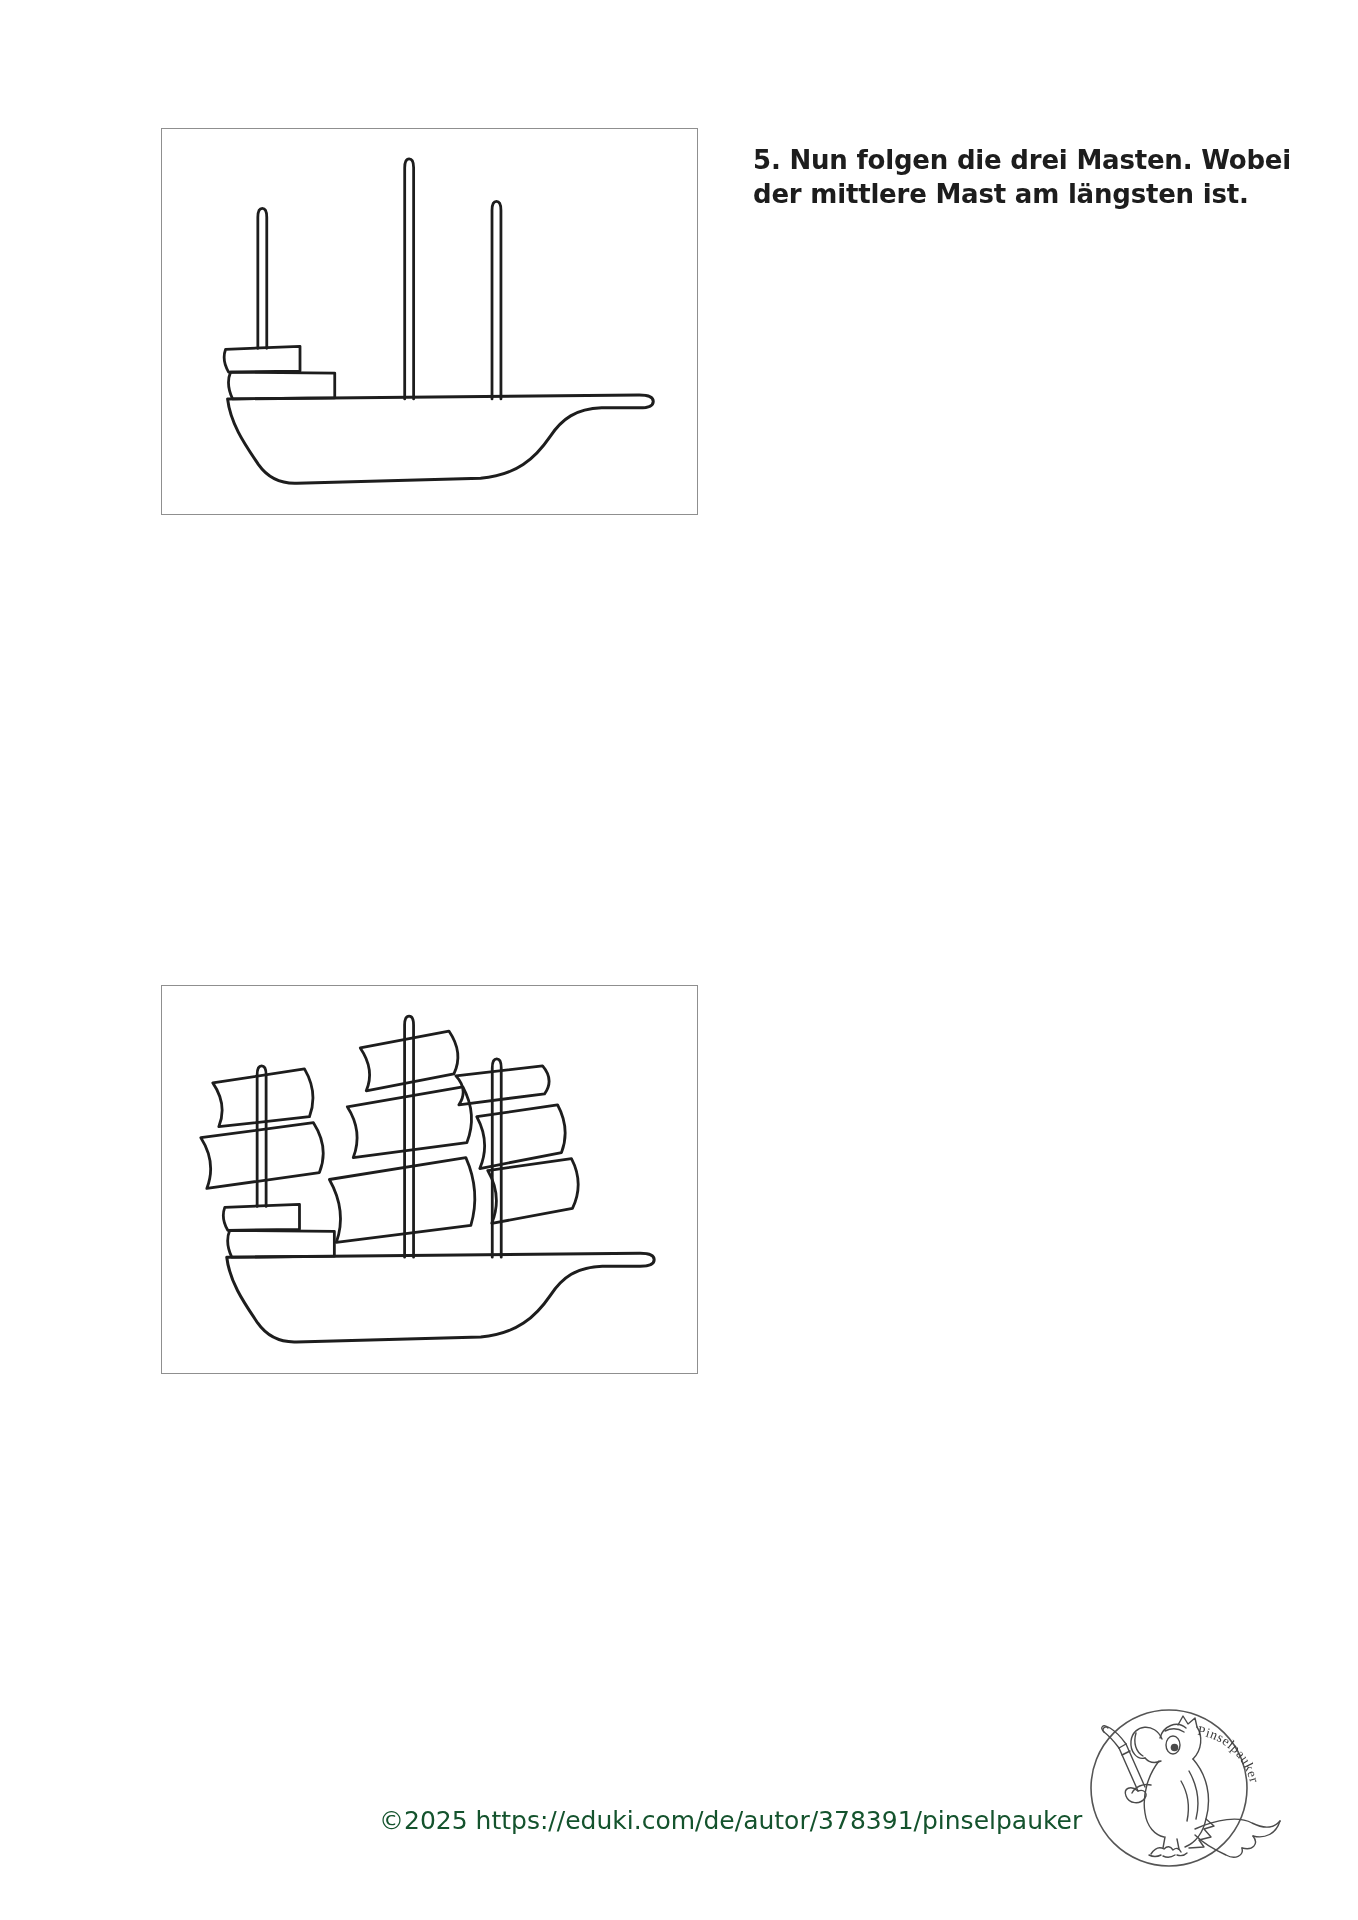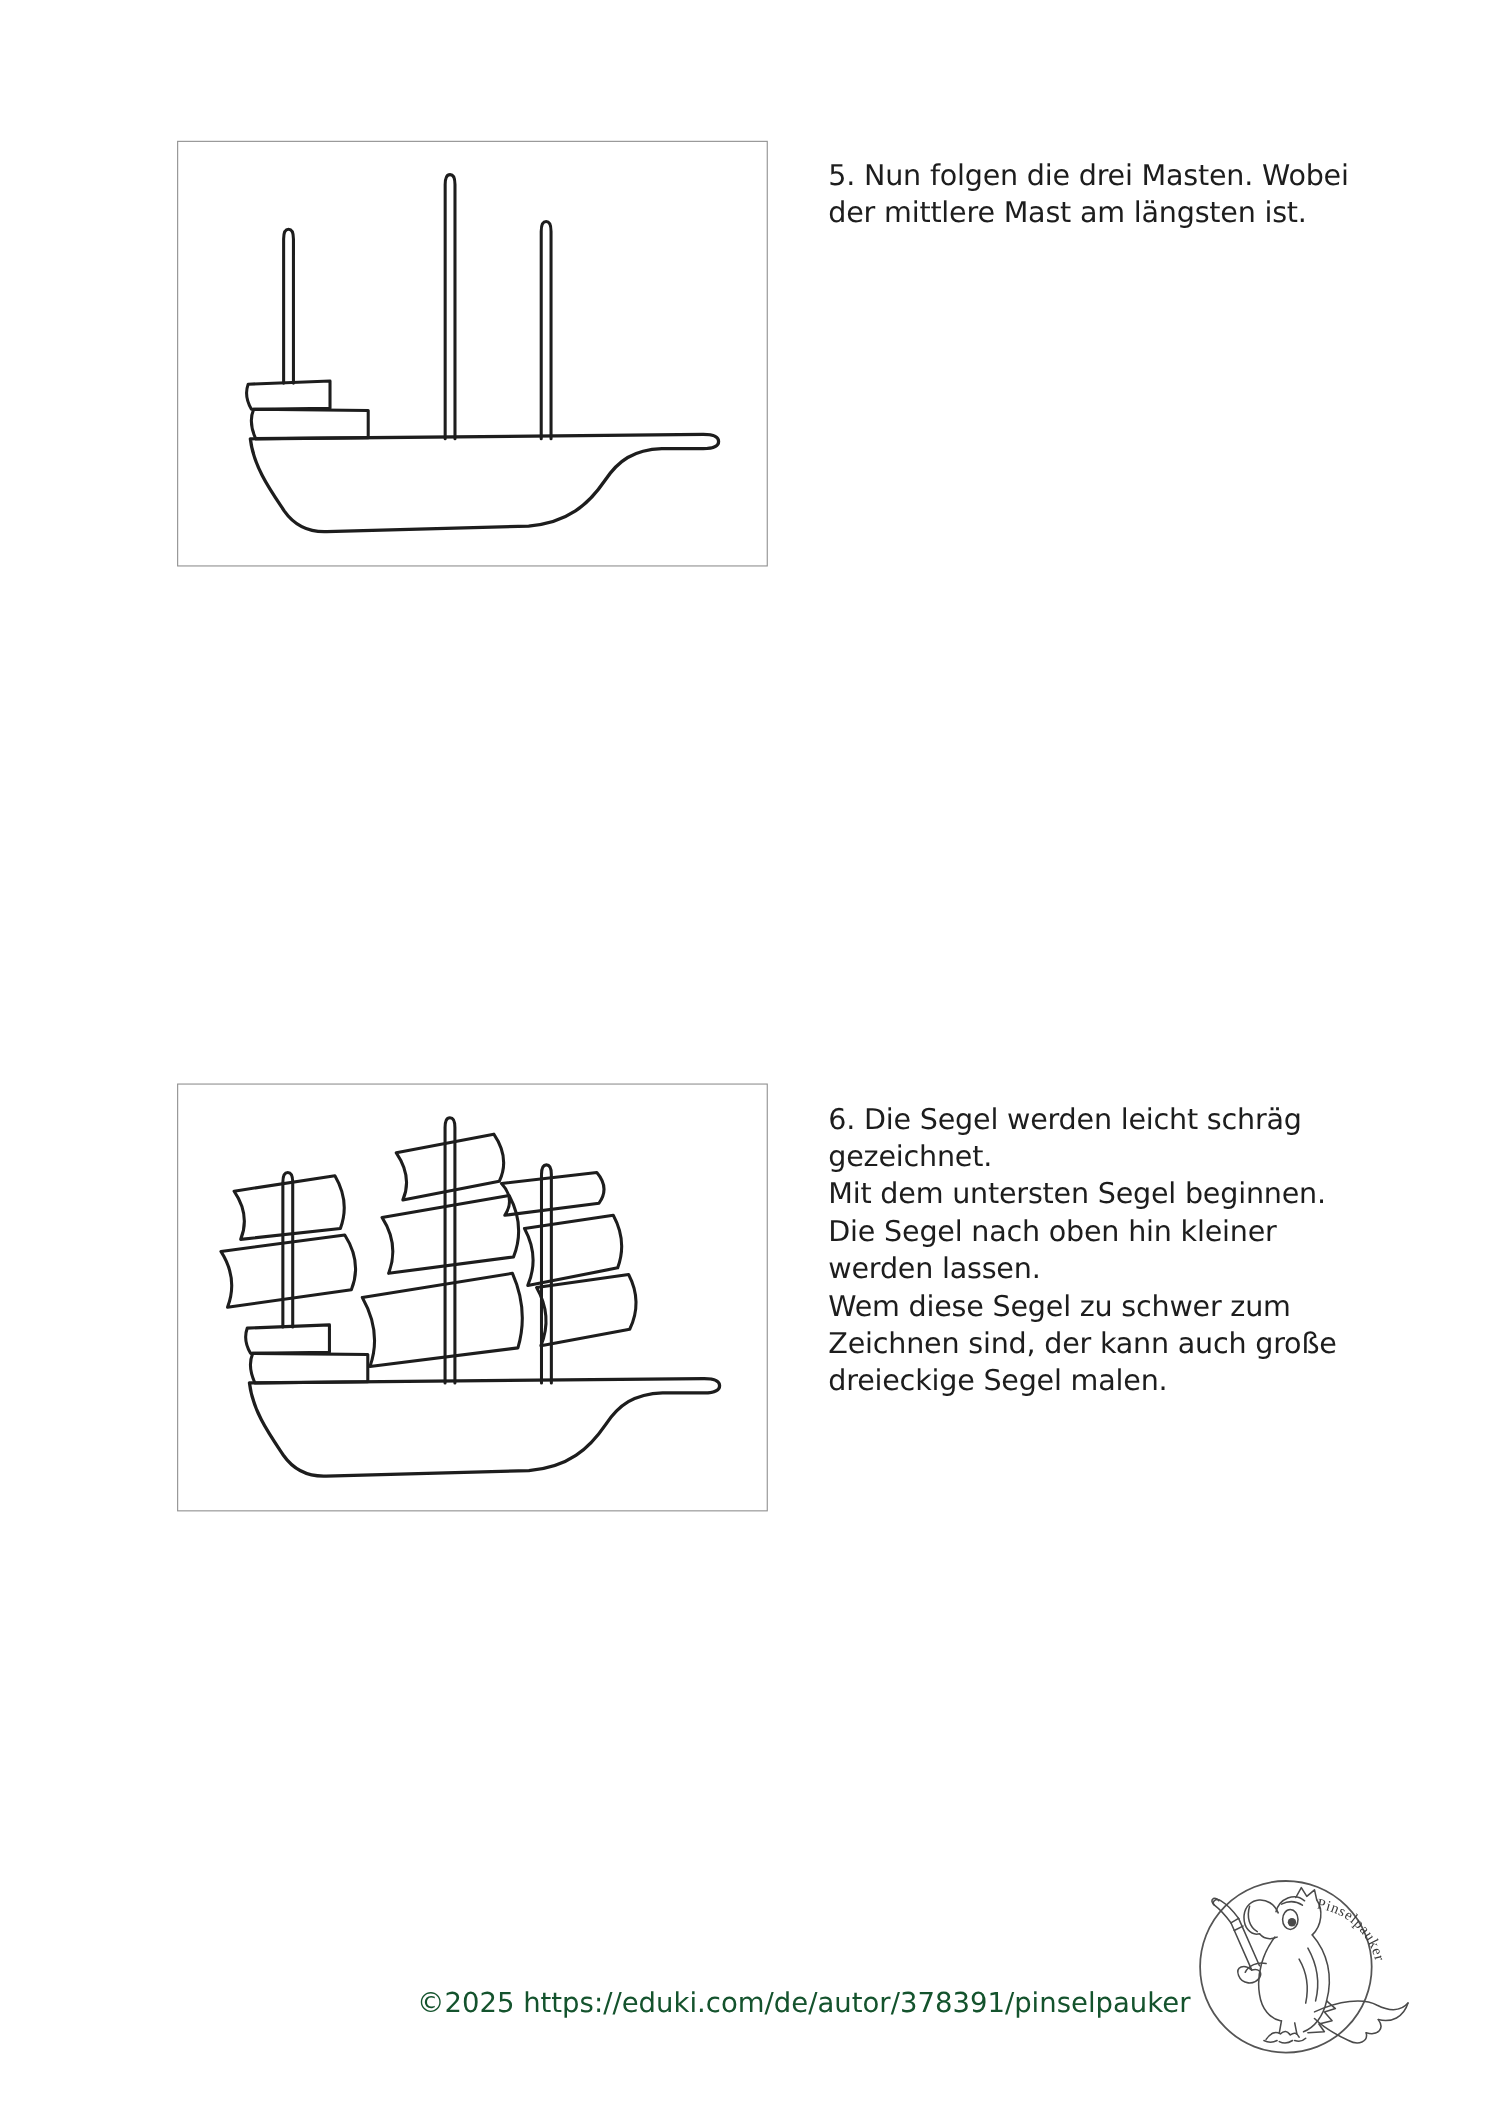--- a/index.html
+++ b/index.html
@@ -22,20 +22,21 @@
   .figure-frame svg{display:block;width:100%;height:100%;}
   .ship-line{fill:none;stroke:#1d1d1d;stroke-width:2.8;stroke-linecap:round;stroke-linejoin:round;}
   .hull-line{stroke-width:3;}
   .instruction{
     position:absolute;margin:0;
     font-size:26px;line-height:34px;
     letter-spacing:-0.2px;
     white-space:pre-line;
     width:580px;
     color:#1d1d1d;
+    font-weight:bold;
   }
   #instruction-step5{left:753px;top:143px;}
   #instruction-step6{left:753px;top:1001px;}
   .footer-text{
     position:absolute;left:379px;top:1806px;margin:0;
     font-size:25px;letter-spacing:0px;color:#14532d;
   }
   #logo{position:absolute;left:1085px;top:1695px;width:200px;height:200px;}
   .logo-line{fill:none;stroke:#4a4a4a;stroke-width:1.4;stroke-linecap:round;stroke-linejoin:round;}
   .logo-circle{fill:none;stroke:#555555;stroke-width:1.6;}
@@ -84,28 +85,20 @@
         <path class="ship-line" d="M186 121 L302 101 Q317 129 306 157 L192 172 Q202 146 186 121 Z"></path>
         <path class="ship-line" d="M168 194 L305 172 Q320 206 310 240 L175 257 Q186 226 168 194 Z"></path>
 
         <path class="ship-line" d="M295 90 L382 80 Q394 94 384 108 L298 119 Q308 104 295 90 Z"></path>
         <path class="ship-line" d="M316 131 L397 119 Q410 143 401 167 L319 183 Q330 157 316 131 Z"></path>
         <path class="ship-line" d="M327 185 L411 173 Q424 198 412 223 L331 238 Q342 211 327 185 Z"></path>
       </g>
     </svg>
   </div>
 
-  <p class="instruction" id="instruction-step6">6. Die Segel werden leicht schräg
-gezeichnet.
-Mit dem untersten Segel beginnen.
-Die Segel nach oben hin kleiner
-werden lassen.
-Wem diese Segel zu schwer zum
-Zeichnen sind, der kann auch große
-dreieckige Segel malen.</p>
 
   <p class="footer-text">©2025 https://eduki.com/de/autor/378391/pinselpauker</p>
 
   <svg id="logo" viewBox="0 0 200 200" aria-hidden="true">
     <circle class="logo-circle" cx="84" cy="93" r="78"></circle>
     <g class="logo-line">
 
       <path d="M75 43 C78 31 92 25 101 33"></path>
       <path d="M93 30 L98 21 L103 29 L110 23 L112 32"></path>
       <path d="M112 32 C118 41 117 55 108 64"></path>

